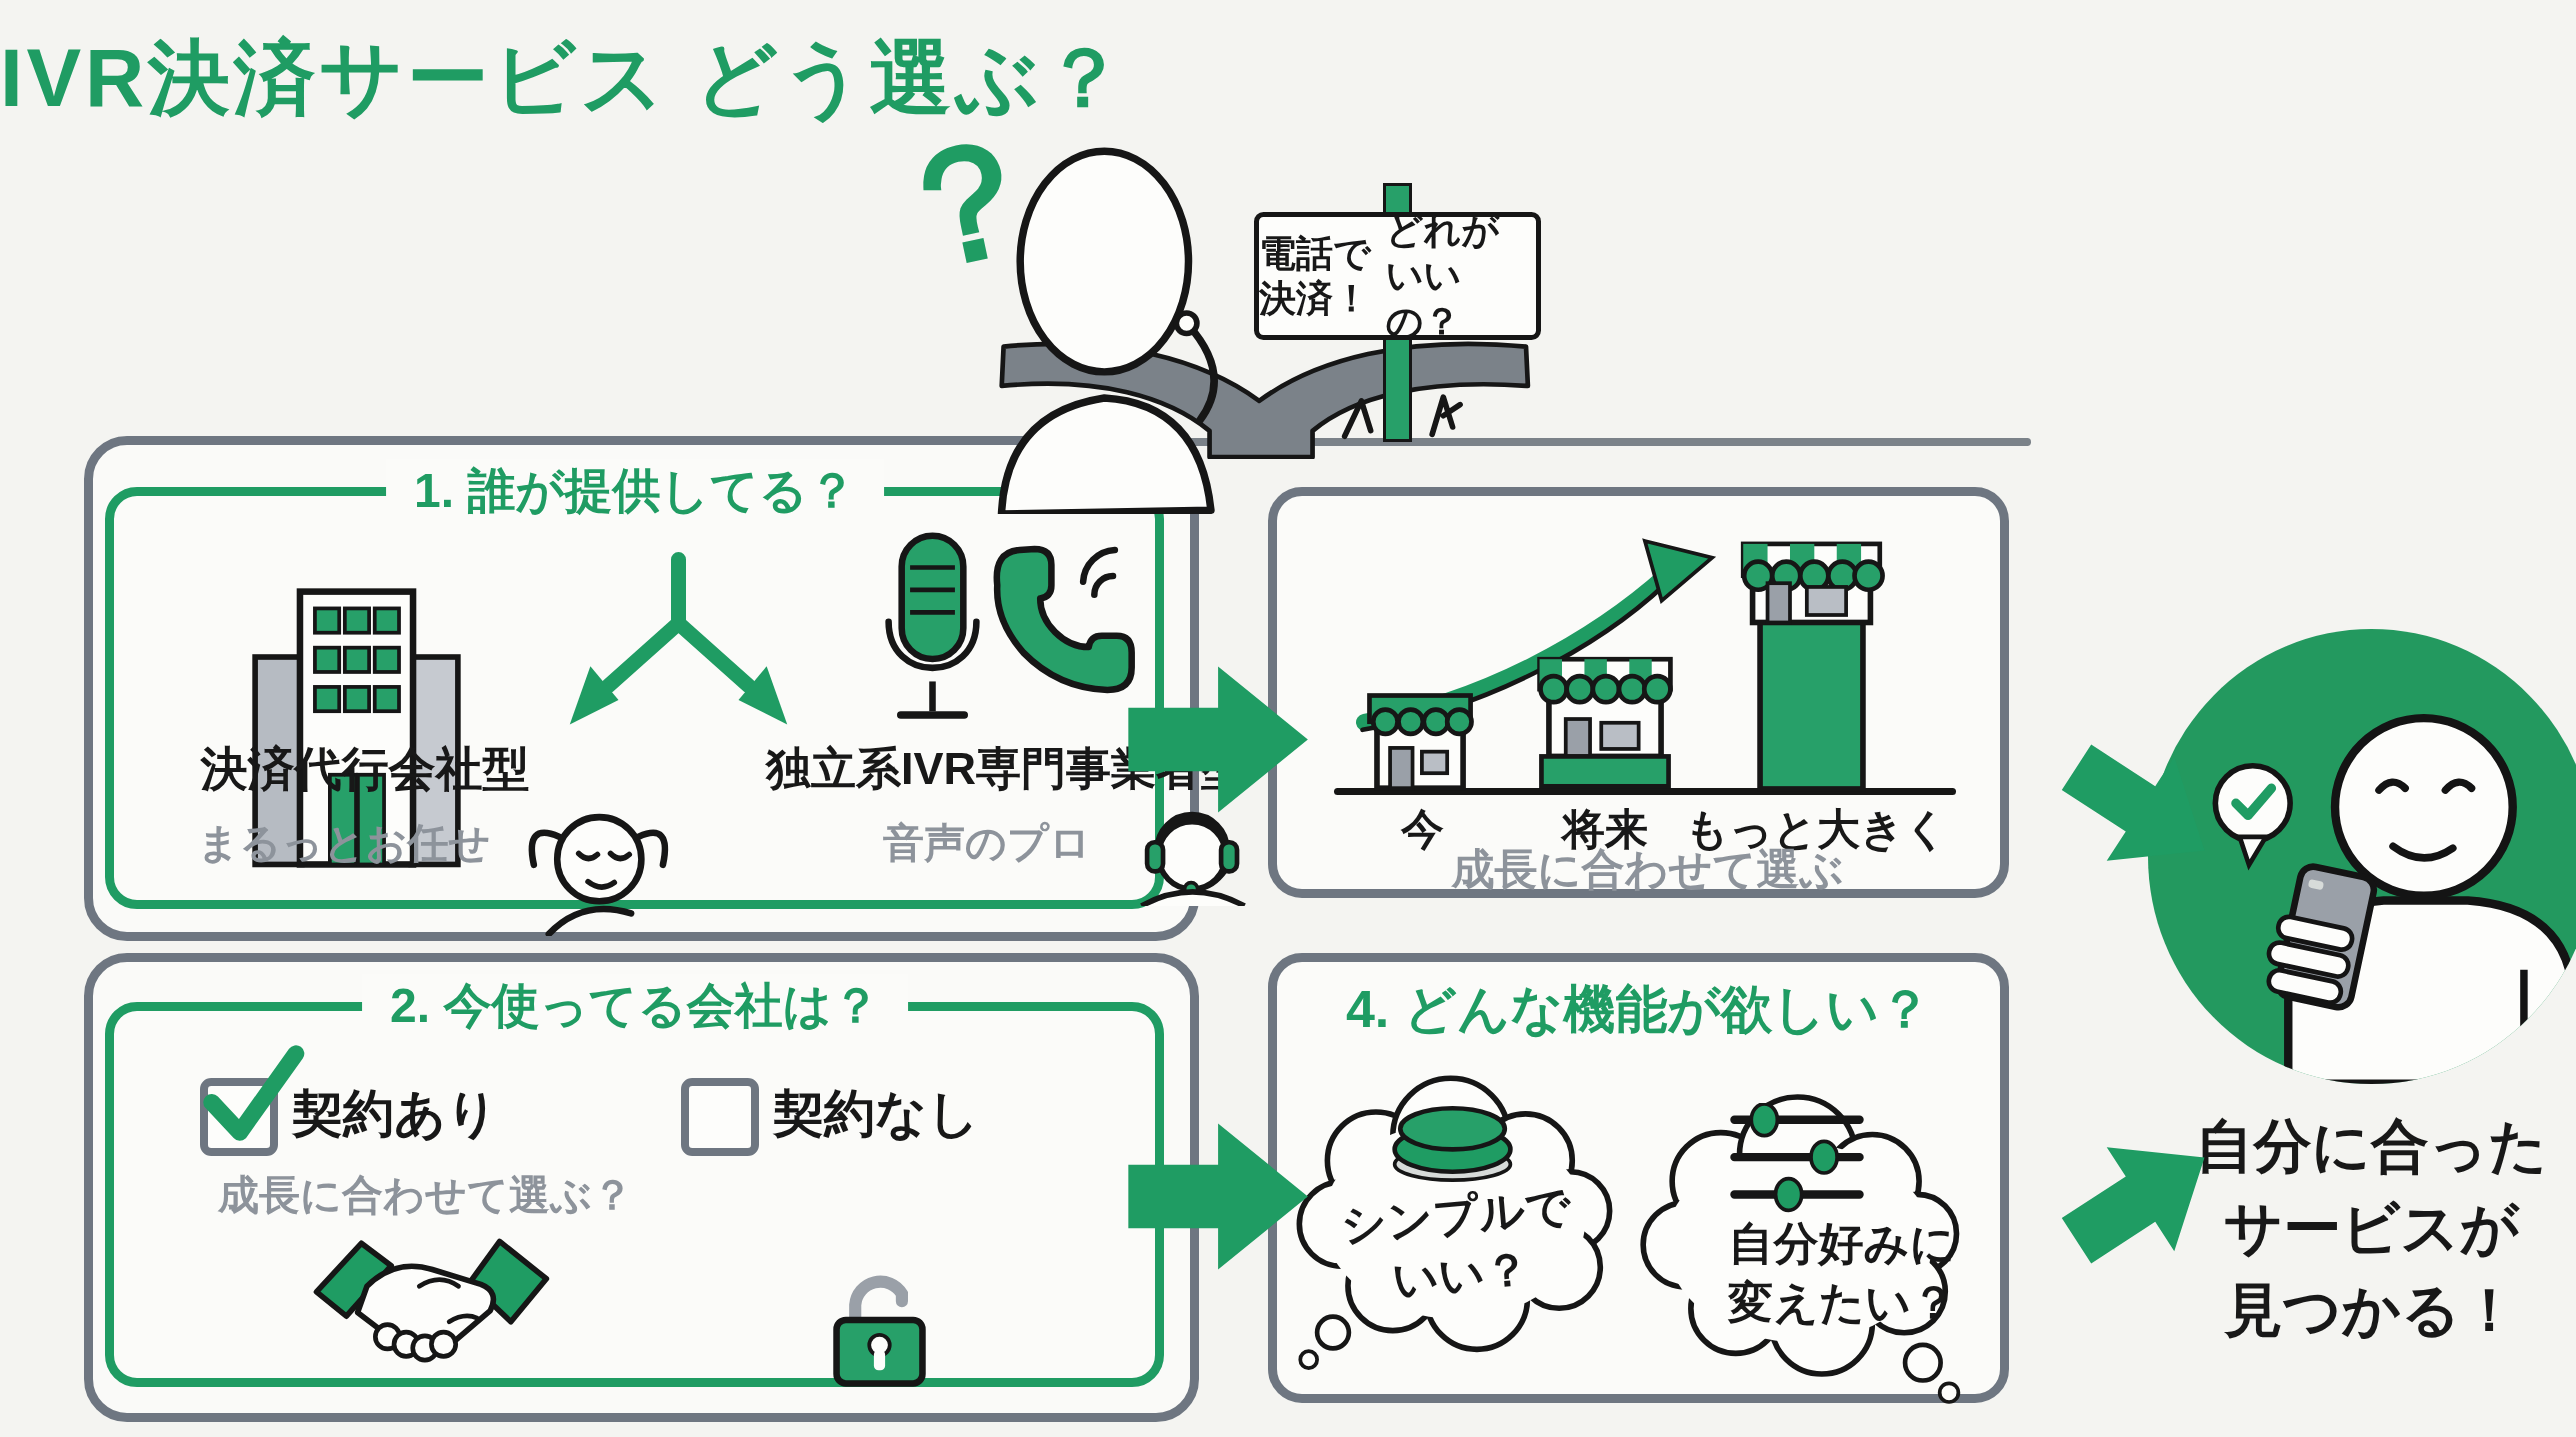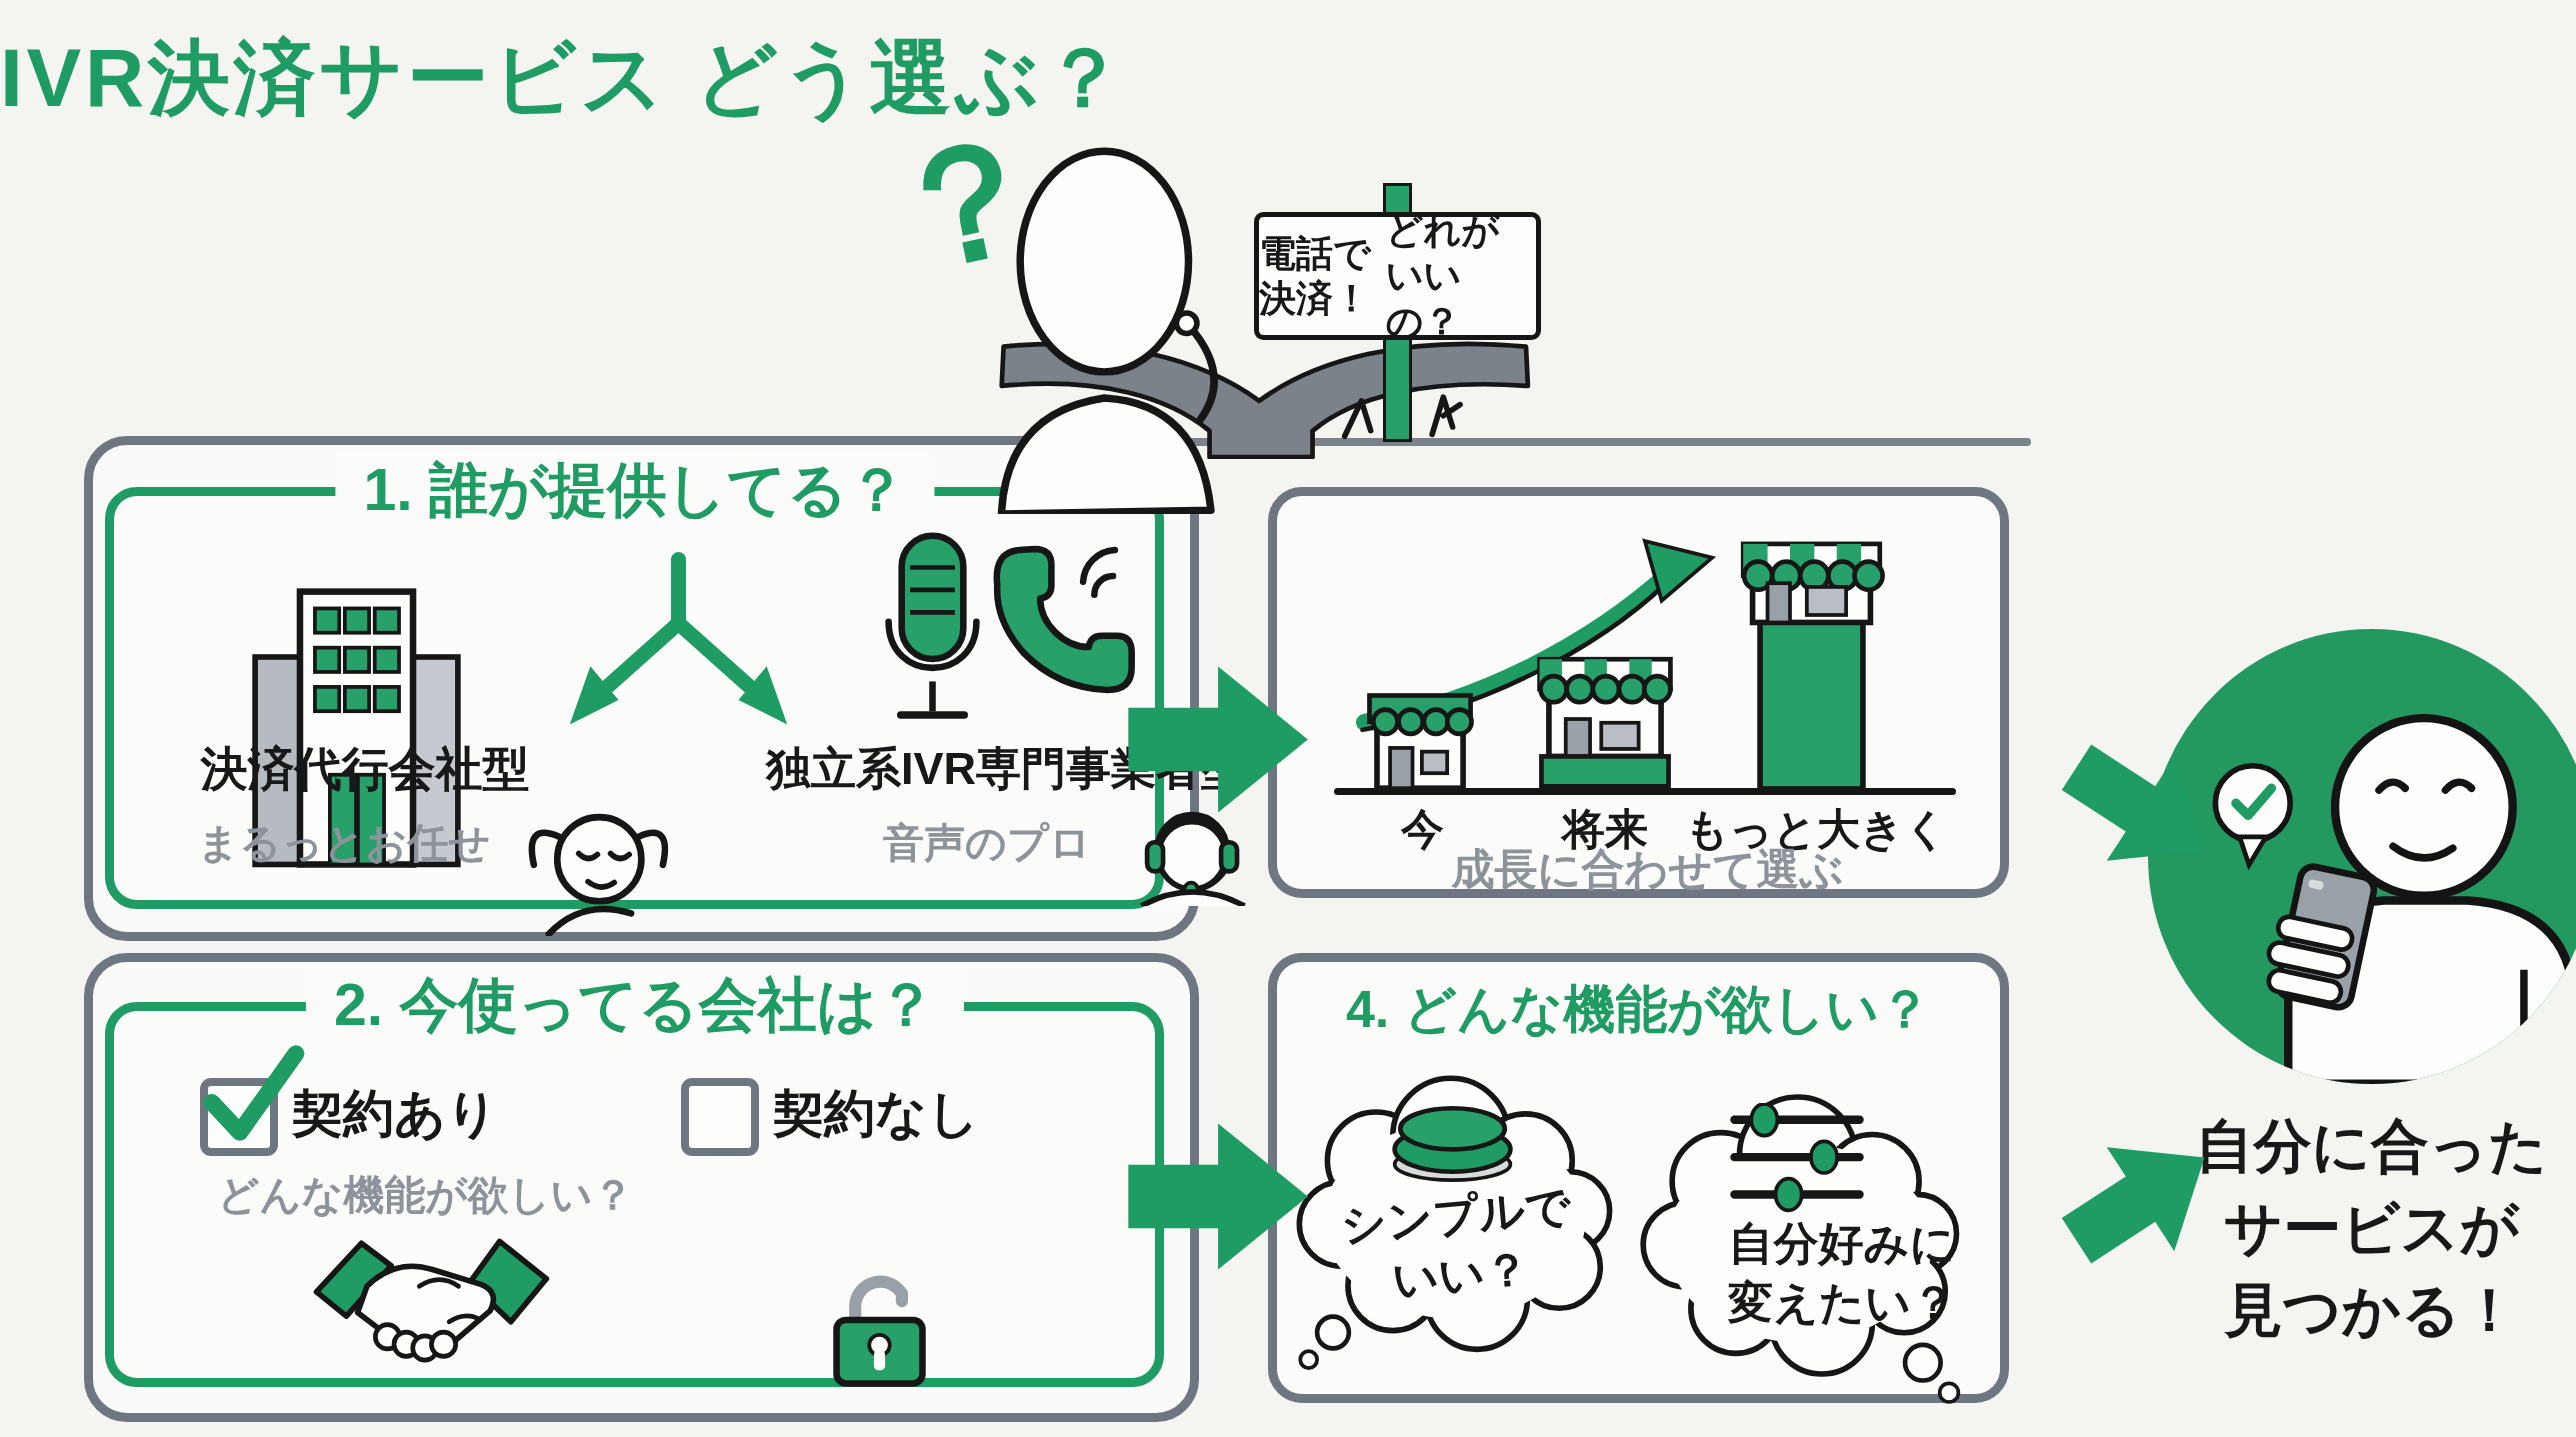--- a/index.html
+++ b/index.html
@@ -22,21 +22,21 @@
         align-items:center;justify-content:center;z-index:6;}
   .sign div{font-size:37px;font-weight:900;line-height:1.22;}
   .post{left:1383px;top:322px;width:22.5px;height:114px;background:var(--green-fill);
         border:3.7px solid #161616;z-index:5;}
   .nub{left:1383px;top:183px;width:22.5px;height:32px;background:var(--green-fill);
        border:3.7px solid #161616;z-index:5;}
   .outerbox{border:9.4px solid var(--gray-border);border-radius:43px;background:var(--panel2);z-index:2;}
   .greenbox{border:9.4px solid var(--green);border-radius:32px;background:var(--panel);z-index:3;}
   .graybox{border:9.4px solid var(--gray-border);border-radius:34px;background:var(--panel);z-index:3;}
   .chip{transform:translate(-50%,-50%);background:var(--panel);padding:0 28px;
-        font-size:59px;font-weight:900;color:var(--green);white-space:nowrap;z-index:4;text-align:center;}
+        font-size:48px;font-weight:900;color:var(--green);white-space:nowrap;z-index:4;text-align:center;}
   .qtitle-in{font-size:52px;font-weight:900;color:var(--green);text-align:center;z-index:4;}
   .label{font-weight:900;color:var(--ink);white-space:nowrap;z-index:4;}
   .sub{color:var(--sub);font-weight:700;text-align:center;white-space:nowrap;z-index:4;}
   .stagelbl{font-size:43px;font-weight:900;text-align:center;white-space:nowrap;z-index:4;}
   .result{width:459px;text-align:center;font-size:58px;font-weight:900;line-height:82px;}
   .checkbox{width:62px;height:62px;border:8.4px solid var(--gray-border);border-radius:11.2px;
             background:#fdfdfb;z-index:4;}
   .circleWrap{left:2148px;top:629px;width:447px;height:455px;border-radius:50%;
               background:var(--green-deep);overflow:hidden;z-index:3;}
   svg{display:block;}
@@ -226,21 +226,21 @@
 
   <div class="abs outerbox" style="left:84px;top:953px;width:1097px;height:451px;"></div>
   <div class="abs greenbox" style="left:105px;top:1002px;width:1041px;height:367px;"></div>
   <div class="abs chip" style="left:635px;top:1006px;">2. 今使ってる会社は？</div>
 
   <div class="abs checkbox" style="left:200px;top:1078px;"></div>
   <svg class="abs z5" style="left:193px;top:1035px;" width="116" height="116" viewBox="0 0 124 124">
     <path d="M20,72 L50,104 L110,20" fill="none" stroke="#1f9c63" stroke-width="18" stroke-linecap="round" stroke-linejoin="round"></path>
   </svg>
   <div class="abs label" style="left:292px;top:1080px;font-size:51px;">契約あり</div>
-  <div class="abs sub" style="left:154px;top:1168px;width:543px;font-size:41px;">どんな機能が欲しい？</div>
+  <div class="abs sub" style="left:154px;top:1168px;width:543px;font-size:41px;">成長に合わせて選ぶ？</div>
 
   <svg class="abs z4" style="left:309px;top:1232px;" width="271" height="131" viewBox="0 0 290 140">
     <polygon points="8,64 56,12 88,36 40,90" fill="#1f9c63" stroke="#161616" stroke-width="6" stroke-linejoin="round"></polygon>
     <polygon points="204,10 254,50 216,96 172,54" fill="#1f9c63" stroke="#161616" stroke-width="6" stroke-linejoin="round"></polygon>
     <path d="M62,58 Q92,28 132,40 L184,56 Q204,64 194,84 L152,120 Q120,140 94,118 L52,86 Z" fill="#fdfdfb" stroke="#161616" stroke-width="6" stroke-linejoin="round"></path>
     <g fill="#fdfdfb" stroke="#161616" stroke-width="5">
       <circle cx="84" cy="112" r="13"></circle>
         <circle cx="104" cy="120" r="13"></circle>
         <circle cx="124" cy="124" r="13"></circle>
         <circle cx="144" cy="120" r="13"></circle>

